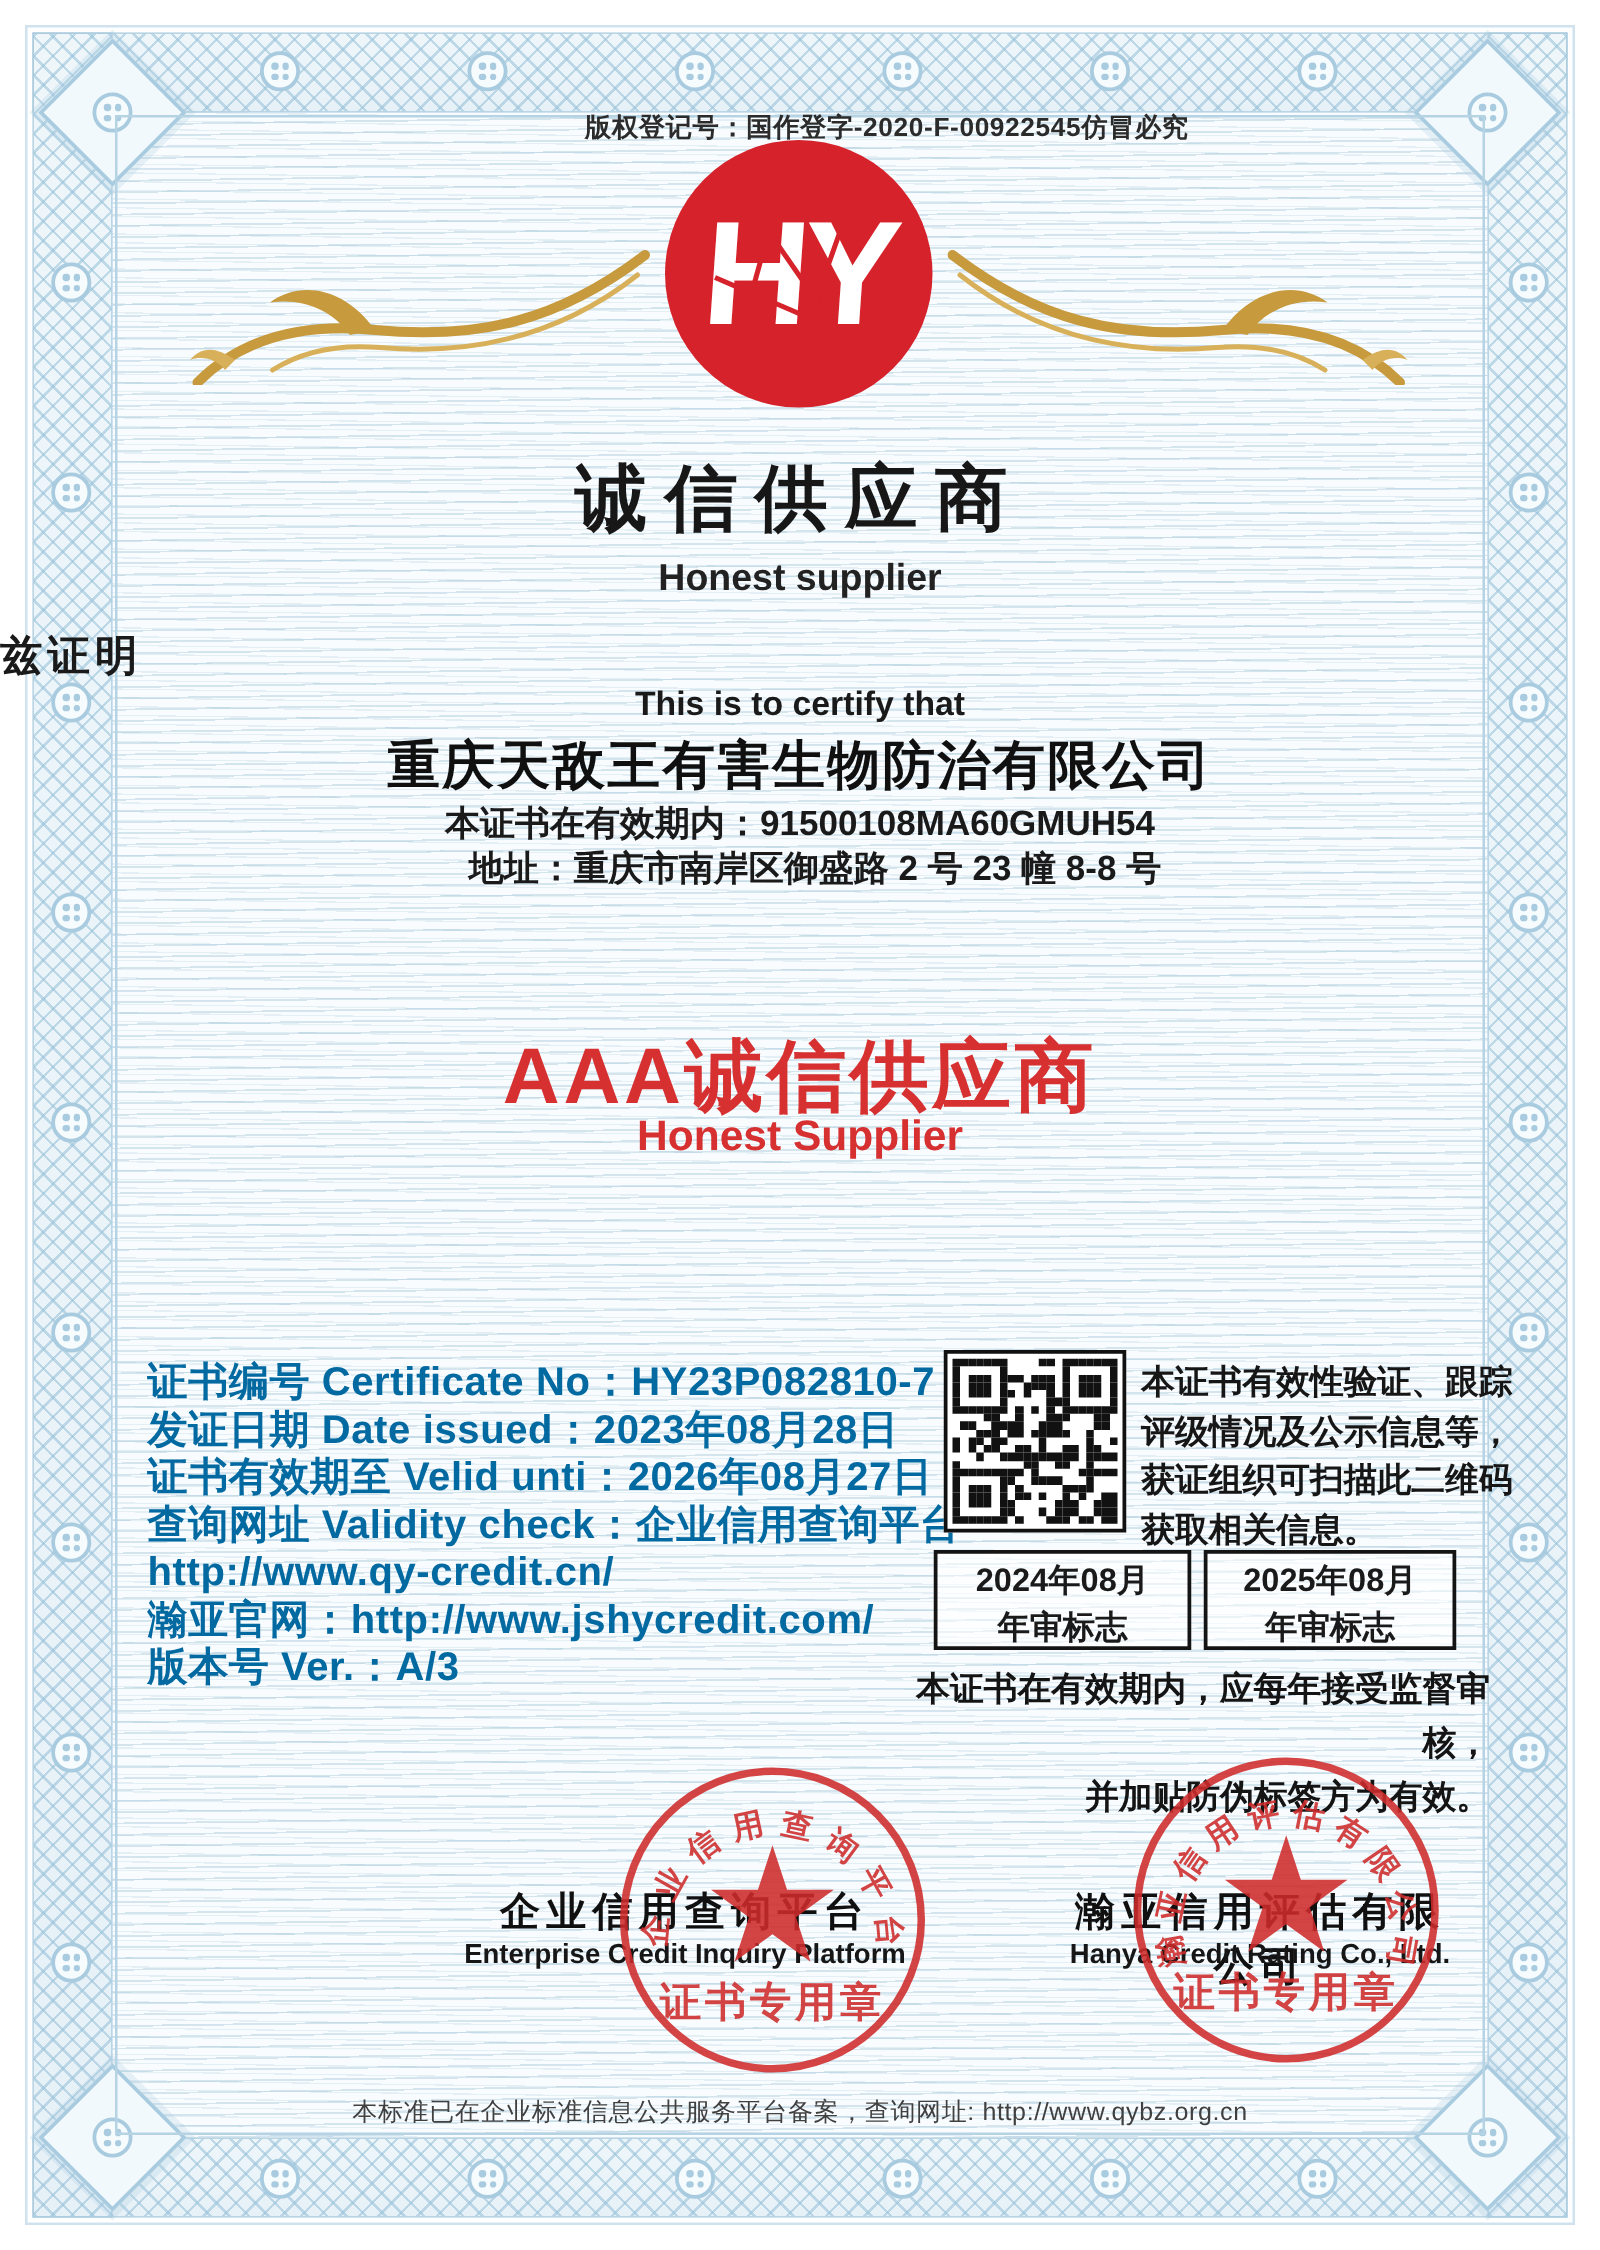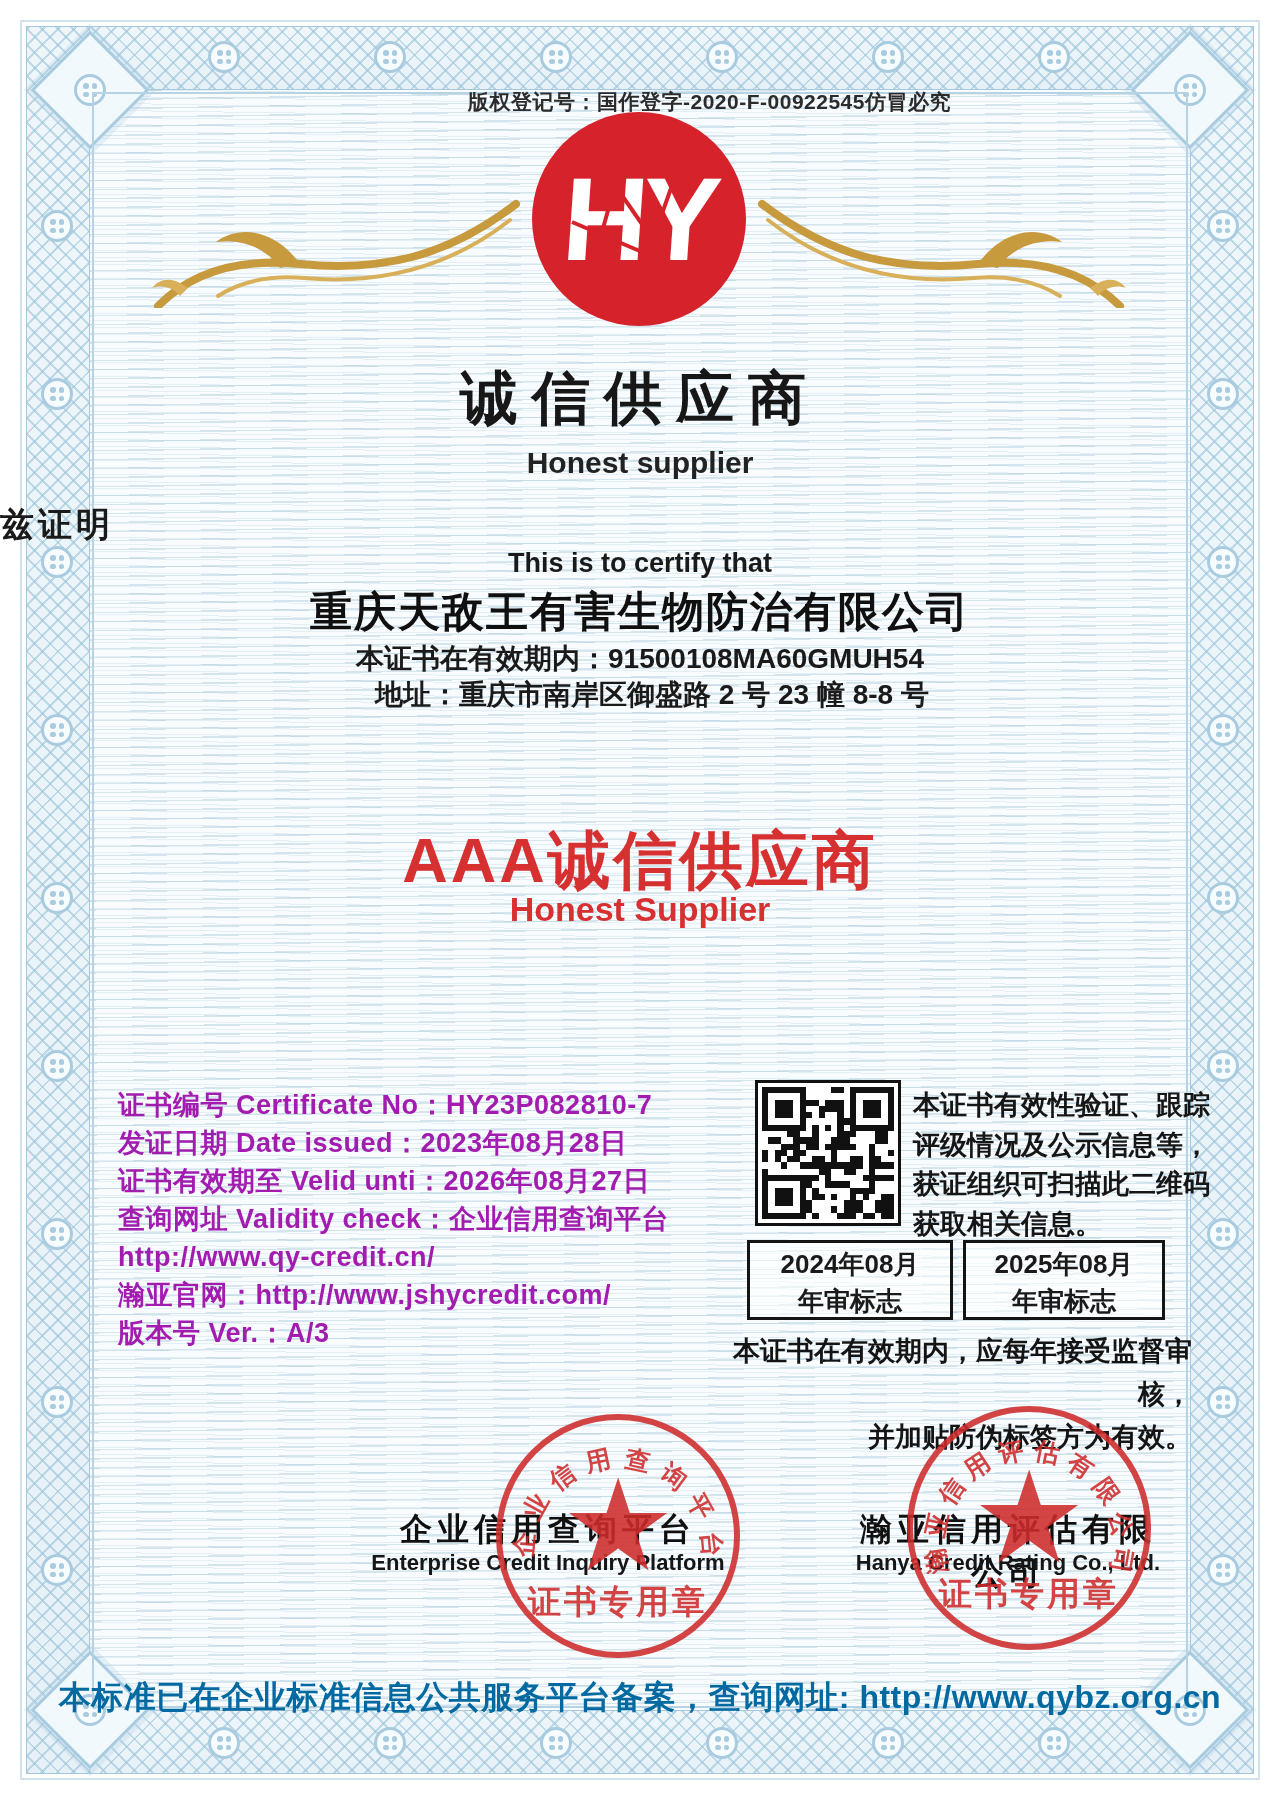--- a/index.html
+++ b/index.html
@@ -79,22 +79,22 @@
     font-size:28px;font-weight:600;}
   .address{position:absolute;top:676px;left:0;width:1280px;text-align:center;
     font-size:28px;font-weight:600;padding-left:12px;}
 
   .rating{position:absolute;top:818px;left:0;width:1280px;text-align:center;
     font-size:63px;font-weight:700;letter-spacing:3px;color:#d63031;}
   .rating-sub{position:absolute;top:890px;left:0;width:1280px;text-align:center;
     font-size:34px;font-weight:600;color:#d63031;}
 
   
-  .details{position:absolute;left:118px;top:1086px;font-size:27px;font-weight:600;
-    line-height:38px;color:#a21caf;letter-spacing:.5px;}
+  .details{position:absolute;left:118px;top:1086px;font-size:32px;font-weight:600;
+    line-height:38px;color:#0369a1;letter-spacing:.5px;}
 
   .qr{position:absolute;left:755px;top:1080px;width:146px;height:146px;background:#ffffff;
     border:3px solid #111;box-sizing:border-box;padding:4px;
     display:grid;grid-template-columns:repeat(21,1fr);grid-template-rows:repeat(21,1fr);}
   .qr i{display:block;}
   .qr i.on{background:#111;}
   .qr-note{position:absolute;left:913px;top:1086px;width:300px;
     font-size:27px;font-weight:600;line-height:39.5px;color:#161616;}
 
   .mark-box{position:absolute;top:1240px;height:80px;border:3px solid #141414;background:rgba(255,255,255,.55);
@@ -119,21 +119,21 @@
   .stamp .ring{position:absolute;inset:0;border:6px solid #cf2b2b;border-radius:50%;}
   .stamp .star{position:absolute;left:50%;top:50%;transform:translate(-50%,-58%);
     font-size:128px;color:#cf2b2b;line-height:1;}
   .stamp .arc{position:absolute;inset:0;}
   .stamp .arc span{position:absolute;left:50%;top:50%;width:28px;margin-left:-14px;text-align:center;
     font-size:25px;font-weight:700;color:#cf2b2b;}
   .stamp .seal{position:absolute;left:0;width:100%;top:166px;text-align:center;
     font-size:33px;font-weight:700;letter-spacing:3px;color:#cf2b2b;}
 
   .footer{position:absolute;top:1676px;left:0;width:1280px;text-align:center;
-    font-size:32px;font-weight:700;color:#0369a1;letter-spacing:.5px;}
+    font-size:20px;font-weight:400;color:#404040;letter-spacing:.5px;}
 </style>
 </head>
 <body>
 
 <div class="cert">
 
   <div class="bg"></div>
   <div class="outer-line"></div>
   <div>
     <div class="band top"></div>

